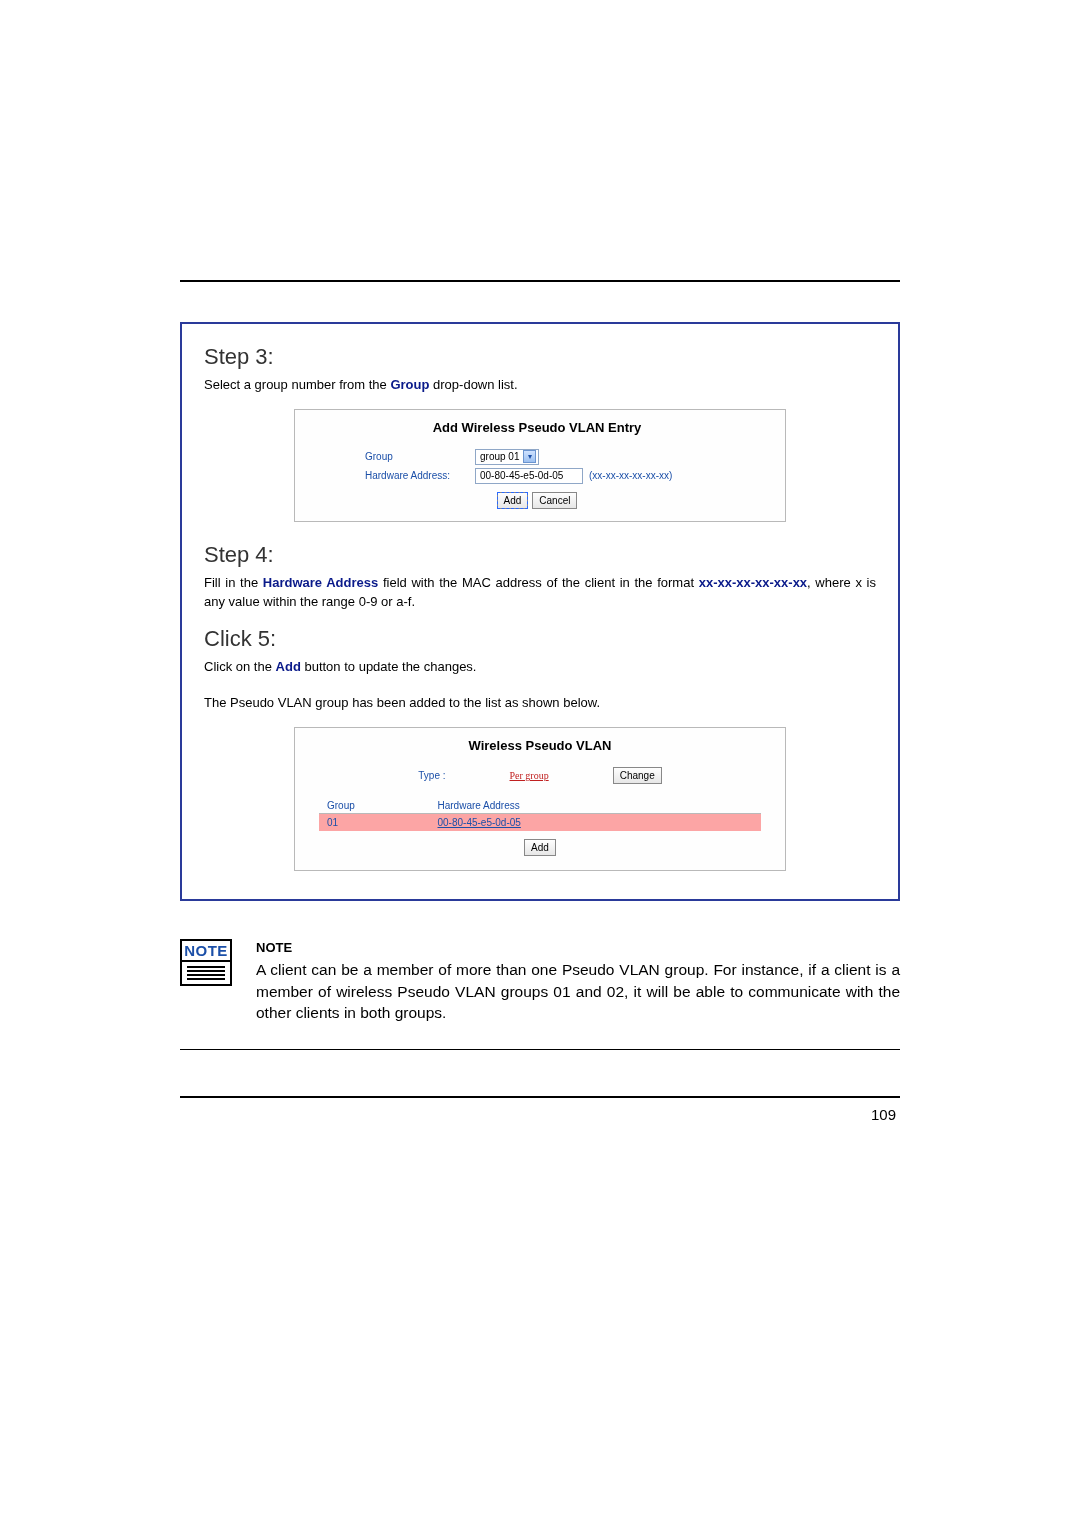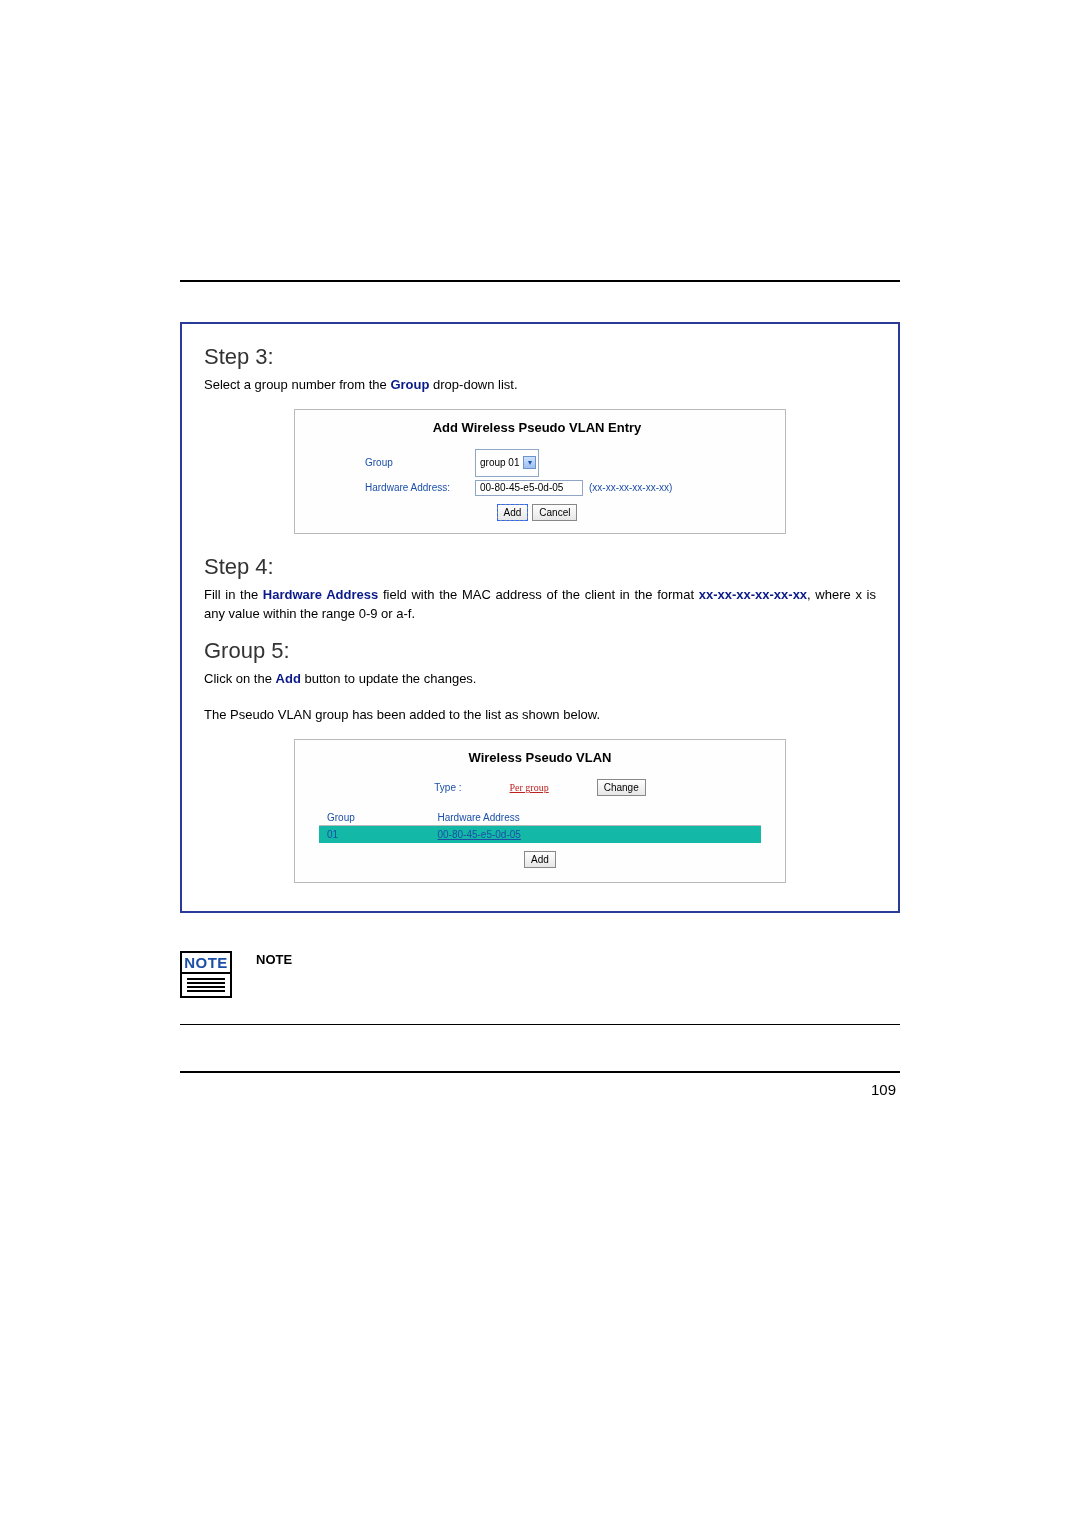--- a/index.html
+++ b/index.html
@@ -61,21 +61,21 @@
     font-size: 10px;
     color: #1b4fa8;
   }
   .form-row .lbl { width: 150px; text-align: left; padding-left: 40px; }
   .select-fake {
     display: inline-flex;
     align-items: center;
     border: 1px solid #8fa7c7;
     background: #fff;
     font-size: 10px;
-    height: 28px;
+    height: 16px;
     padding: 0 2px 0 4px;
     color: #000;
   }
   .select-arrow {
     width: 13px; height: 13px;
     background: linear-gradient(#cfe2ff,#9cc0f0);
     border: 1px solid #6b94cf;
     margin-left: 4px;
     display:flex;align-items:center;justify-content:center;
     font-size:8px; color:#1b4fa8;
@@ -117,41 +117,41 @@
   .panel2 {
     border: 1px solid #b9b9b9;
     margin: 4px 90px 0 90px;
     background: #fefefe;
     padding: 6px 24px 14px 24px;
     font-family: Verdana, Arial, sans-serif;
   }
   .type-row {
     display:flex; align-items:center; justify-content:center;
     font-size:10px; color:#1b4fa8; margin:14px 0 14px 0;
-    gap: 48px;
+    gap: 64px;
   }
   .type-row .val { color:#c02020; text-decoration: underline; font-family: Liberation Serif, serif; }
   .tbl {
     width: 100%;
     border-collapse: collapse;
     font-size: 10px;
   }
   .tbl th {
     text-align:left;
     color:#1b4fa8;
     font-weight: normal;
     border-bottom: 1px solid #b9b9b9;
     padding: 2px 8px;
   }
   .tbl td {
     padding: 3px 8px;
     color:#1b4fa8;
   }
   .tbl td.hw a { color:#1b4fa8; text-decoration: underline; }
-  .tbl .row-alt { background:#14b8a6; }
+  .tbl .row-alt { background:#fca5a5; }
   .btn-row2 {
     display:flex; justify-content:center; margin-top:8px;
   }
 
   
   .note-block {
     display: flex;
     align-items: flex-start;
     gap: 24px;
     margin-top: 38px;
@@ -246,21 +246,21 @@
         <button class="btn selected">Add</button>
         <button class="btn">Cancel</button>
       </div>
     </div>
 
     <div class="step-head" style="margin-top:18px">Step 4:</div>
     <p class="body-text">
       <span>Fill in the </span><span class="inline-bold-blue">Hardware Address</span><span> field with the MAC address of the client in the format </span><span class="inline-bold-blue">xx-xx-xx-xx-xx-xx</span><span>, where x is any value within the range 0-9 or a-f.</span>
     </p>
 
-    <div class="step-head">Group 5:</div>
+    <div class="step-head">Click 5:</div>
     <p class="body-text">
       <span>Click on the </span><span class="inline-bold-blue">Add</span><span> button to update the changes.</span>
     </p>
     <p class="body-text" style="margin-top:18px">The Pseudo VLAN group has been added to the list as shown below.</p>
 
     <div class="panel2">
       <div class="panel-title">Wireless Pseudo VLAN</div>
 
       <div class="type-row">
         <span>Type :</span>
@@ -293,19 +293,20 @@
       <div class="note-icon-box">NOTE</div>
       <div class="note-icon-lines">
         <div></div>
           <div></div>
           <div></div>
           <div></div>
       </div>
     </div>
     <div class="note-text">
       <div class="note-head">NOTE</div>
+      <div>A client can be a member of more than one Pseudo VLAN group. For instance, if a client is a member of wireless Pseudo VLAN groups 01 and 02, it will be able to communicate with the other clients in both groups.</div>
     </div>
   </div>
 
   <hr class="hr-bottom1">
   <hr class="hr-bottom2">
   <div class="page-num">109</div>
 </div>
 
 </body></html>

